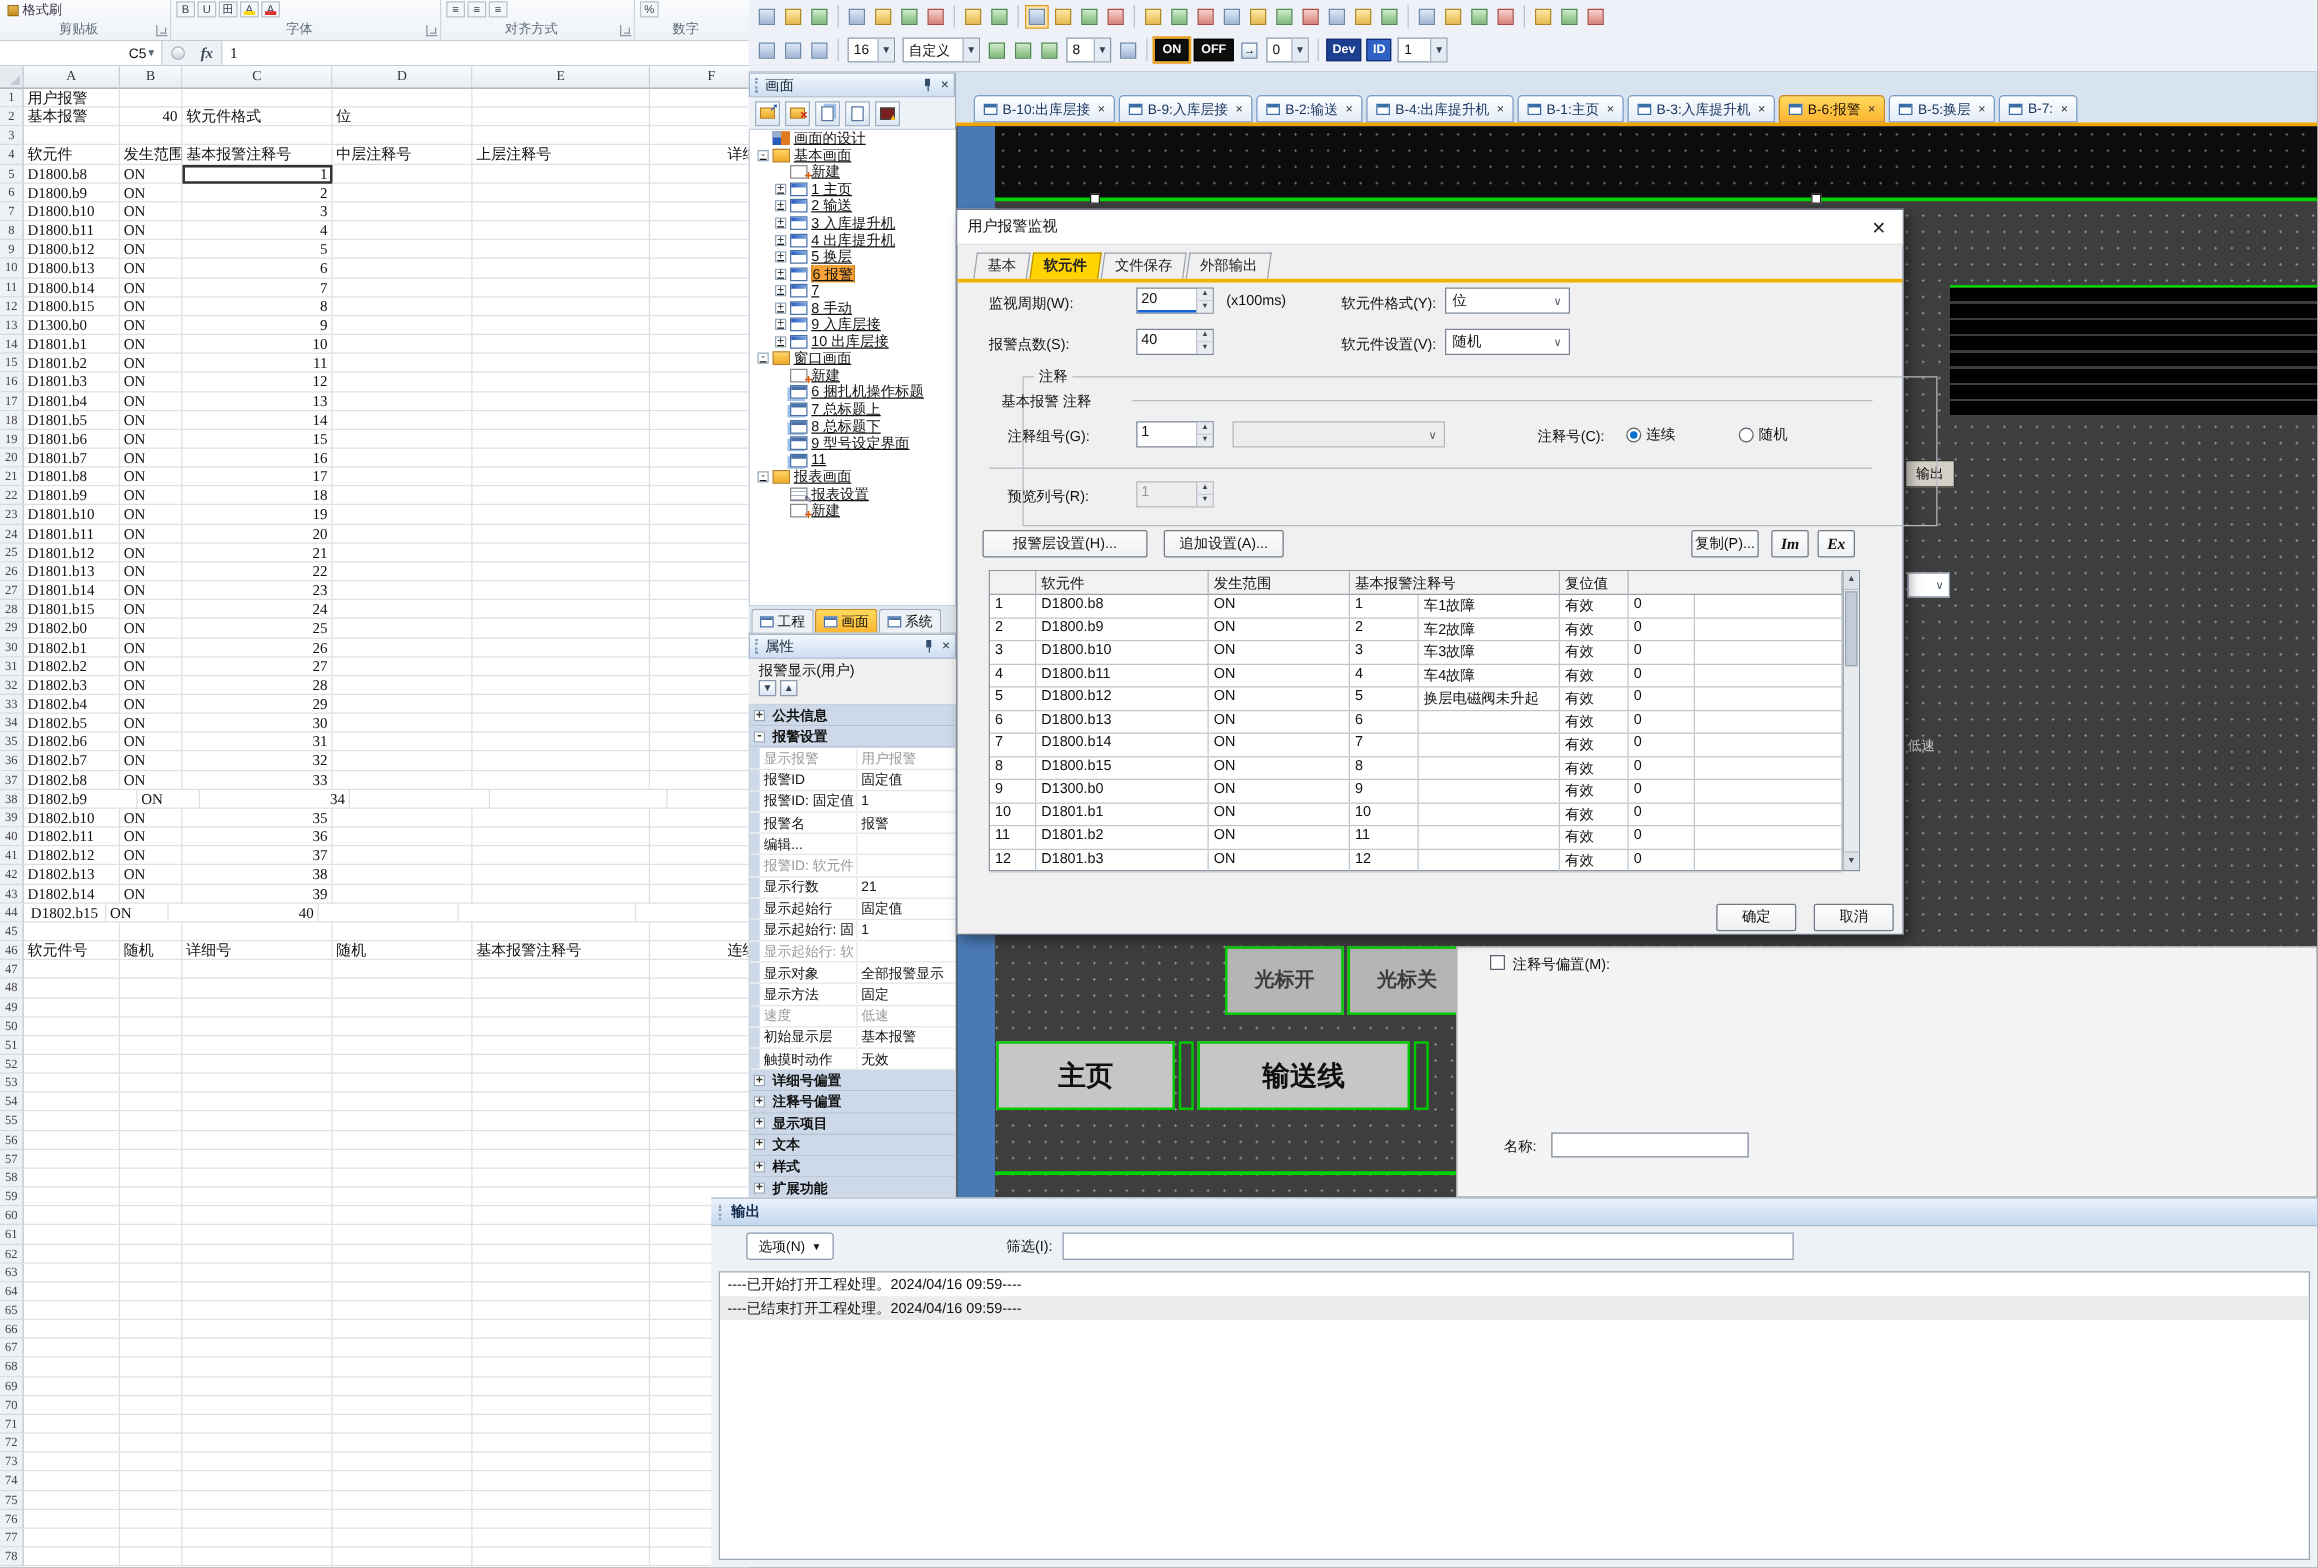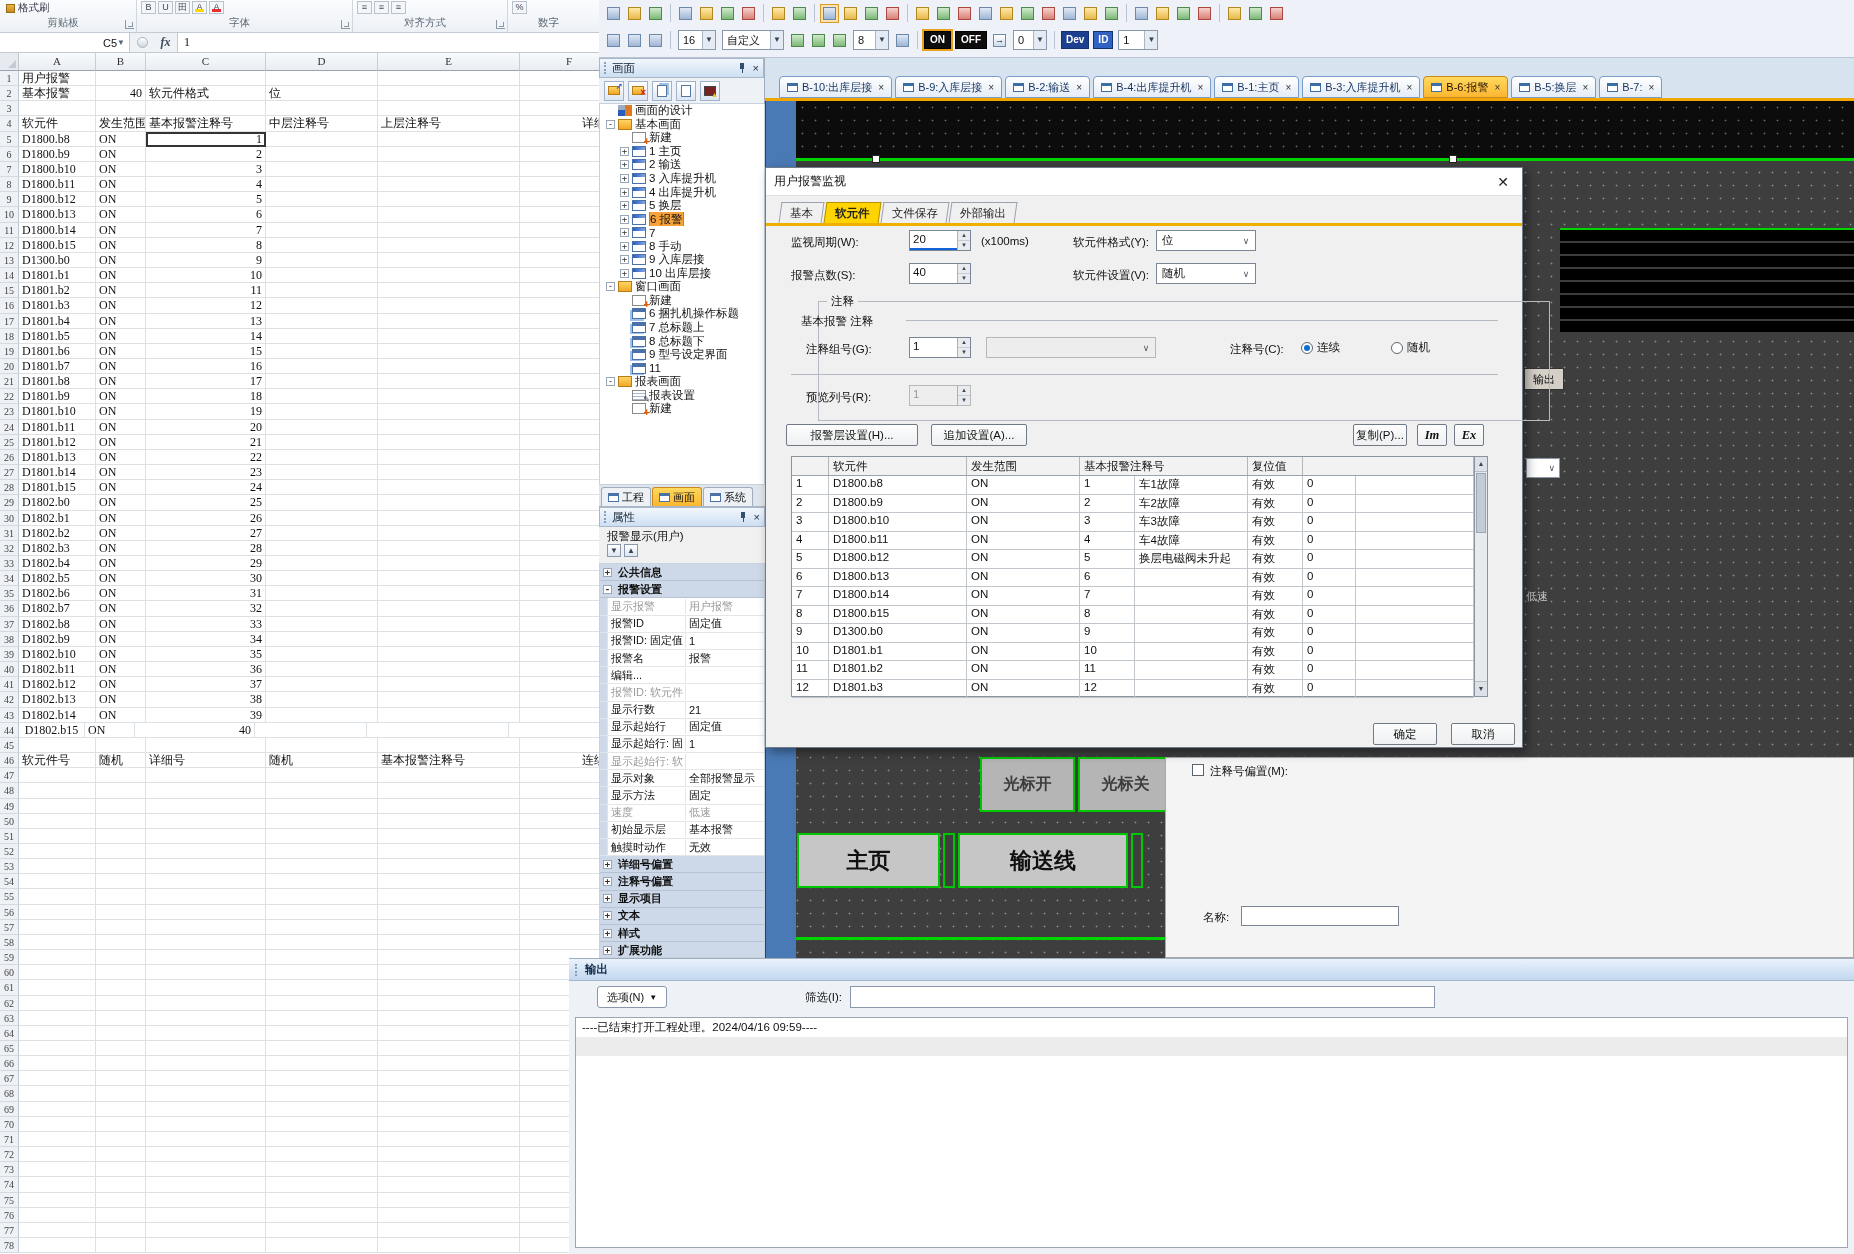--- a/index.html
+++ b/index.html
@@ -79,21 +79,21 @@
   .pin::after{content:"";position:absolute;left:4px;top:6px;width:1px;height:4px;background:#35506e;}
   .scr-tools{height:26px;display:flex;align-items:center;gap:4px;padding-left:5px;background:#eef2f7;border-bottom:1px solid #c8d2dd;}
   .scr-tool{width:20px;height:20px;border:1px solid #9fb2c8;background:linear-gradient(#fff,#dce6f2);display:flex;align-items:center;justify-content:center;}
   .scr-tool .fold{width:12px;height:9px;background:linear-gradient(#ffd567,#f0a826);border:1px solid #b87d14;position:relative;}
   .scr-tool .fold.del::after{content:"×";position:absolute;right:-3px;bottom:-4px;color:#d02020;font-weight:bold;font-size:10px;}
   .scr-tool .fold.op::after{content:"➚";position:absolute;right:-4px;top:-6px;color:#2255bb;font-size:9px;}
   .scr-tool .doc{width:10px;height:12px;background:#fff;border:1px solid #5577a0;}
   .scr-tool .warn{width:12px;height:10px;background:#7a2020;border:1px solid #444;position:relative;}
   .scr-tool .warn::after{content:"▲";position:absolute;right:-3px;bottom:-3px;font-size:7px;color:#f0c020;}
   #tree{position:absolute;left:0;top:46px;width:166px;height:381px;overflow:hidden;background:#fff;border:1px solid #c8d2dd;border-top:none;}
-  .tr-row{display:flex;align-items:center;height:13.55px;font-size:11.5px;white-space:nowrap;overflow:hidden;}
+  .tr-row{display:flex;align-items:center;height:13.55px;font-size:11.5px;white-space:nowrap;overflow:hidden;text-decoration:underline;}
   .exp{width:9px;height:9px;border:1px solid #98a8b8;background:#fff;font-size:9px;line-height:7px;text-align:center;color:#333;flex:none;margin-right:3px;font-family:"DejaVu Sans Mono",monospace;}
   .ti{width:14px;height:11px;position:relative;flex:none;margin-right:3px;}
   .ti.folder{background:linear-gradient(#ffd567,#f0a826);border:1px solid #b87d14;}
   .ti.design{background:linear-gradient(90deg,#2a5cbf 50%,#e07820 50%);}
   .ti.design::after{content:"";position:absolute;left:0;top:0;width:7px;height:5px;background:#9ab0c8;}
   .ti.screen{background:#fff;border:1px solid #4a72a8;}
   .ti.screen::before{content:"";position:absolute;left:0;right:0;top:0;height:3px;background:linear-gradient(90deg,#2a5cbf,#7fa8e0);}
   .ti.winscreen{background:#fff;border:1px solid #4a72a8;box-shadow:-2px 2px 0 #9fc0e8;}
   .ti.winscreen::before{content:"";position:absolute;left:0;right:0;top:0;height:3px;background:#4a72a8;}
   .ti.new{background:#fff;border:1px solid #8a8a8a;}
@@ -607,21 +607,21 @@
           <div class="ex-n">37</div>
           <div class="ex-c" style="width: 77px;">D1802.b8</div>
           <div class="ex-c" style="width: 50px;">ON</div>
           <div class="ex-c r" style="width: 120px;">33</div>
           <div class="ex-c" style="width: 112px;"></div>
           <div class="ex-c" style="width: 142px;"></div>
           <div class="ex-c" style="width: 99px;"></div>
         </div>
         <div class="ex-row">
           <div class="ex-n">38</div>
-          <div class="ex-c" style="width: 77px;">D1802.b9</div>
+          <div class="ex-c" style="width: 91px;">D1802.b9</div>
           <div class="ex-c" style="width: 50px;">ON</div>
           <div class="ex-c r" style="width: 120px;">34</div>
           <div class="ex-c" style="width: 112px;"></div>
           <div class="ex-c" style="width: 142px;"></div>
           <div class="ex-c" style="width: 99px;"></div>
         </div>
         <div class="ex-row">
           <div class="ex-n">39</div>
           <div class="ex-c" style="width: 77px;">D1802.b10</div>
           <div class="ex-c" style="width: 50px;">ON</div>
@@ -1724,18 +1724,19 @@
     </div>
     <div class="op-toolrow">
       <div class="op-btn">
         <span>选项(N)</span>
           <span style="font-size:8px">▼</span>
       </div>
       <span class="op-filter-label">筛选(I):</span>
       <input class="op-input" value="" style="">
     </div>
     <div class="op-log">
+        <div class="op-line">----已开始打开工程处理。2024/04/16 09:59----</div>
         <div class="op-line">----已结束打开工程处理。2024/04/16 09:59----</div>
         <div class="op-line"></div>
       </div>
   </div>
 
 </div>
 
 </body></html>

